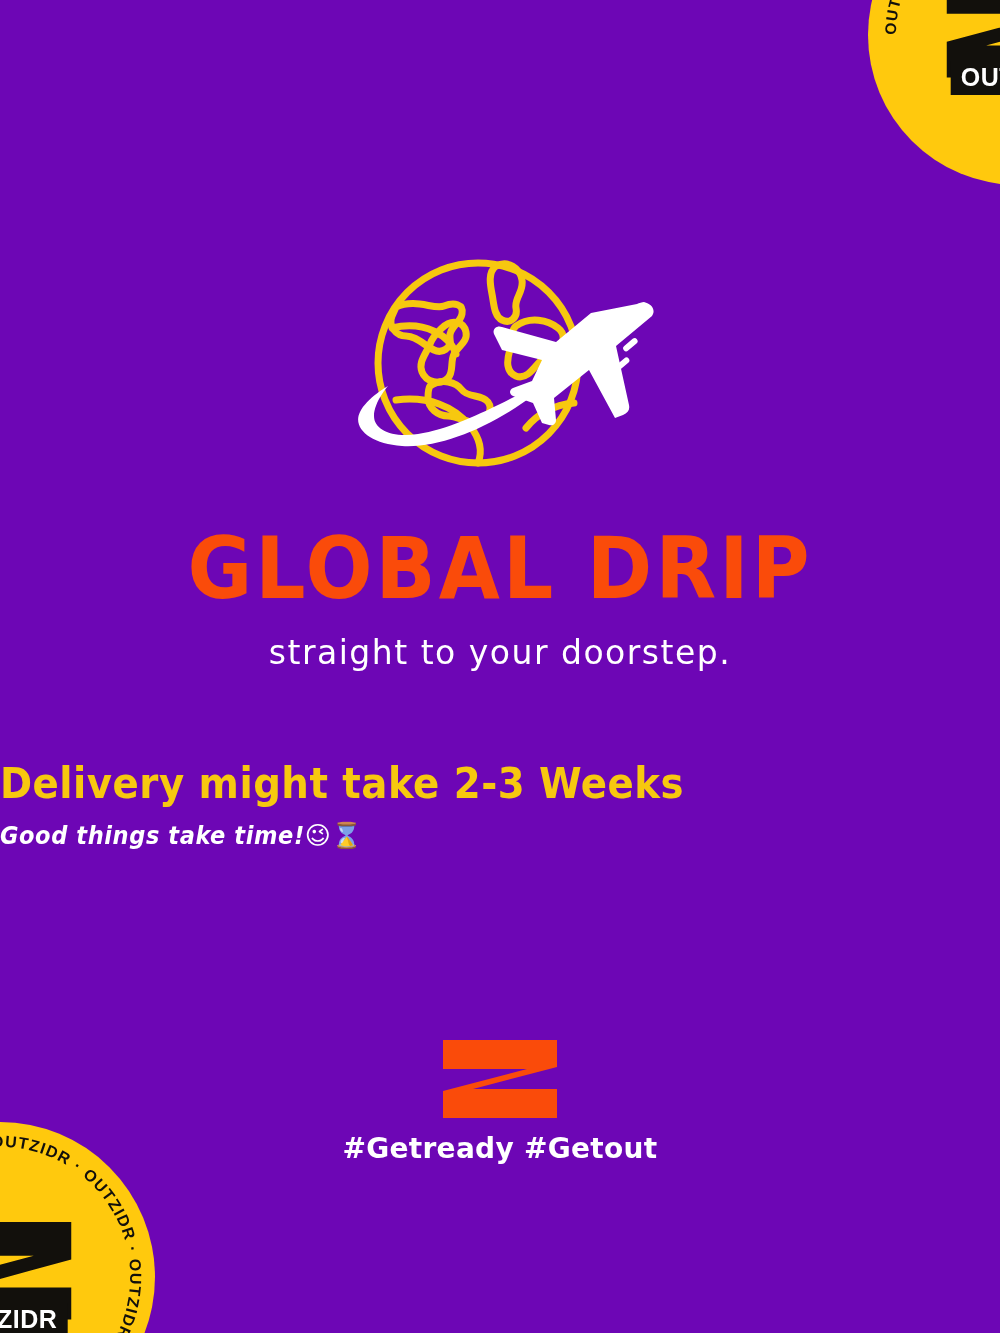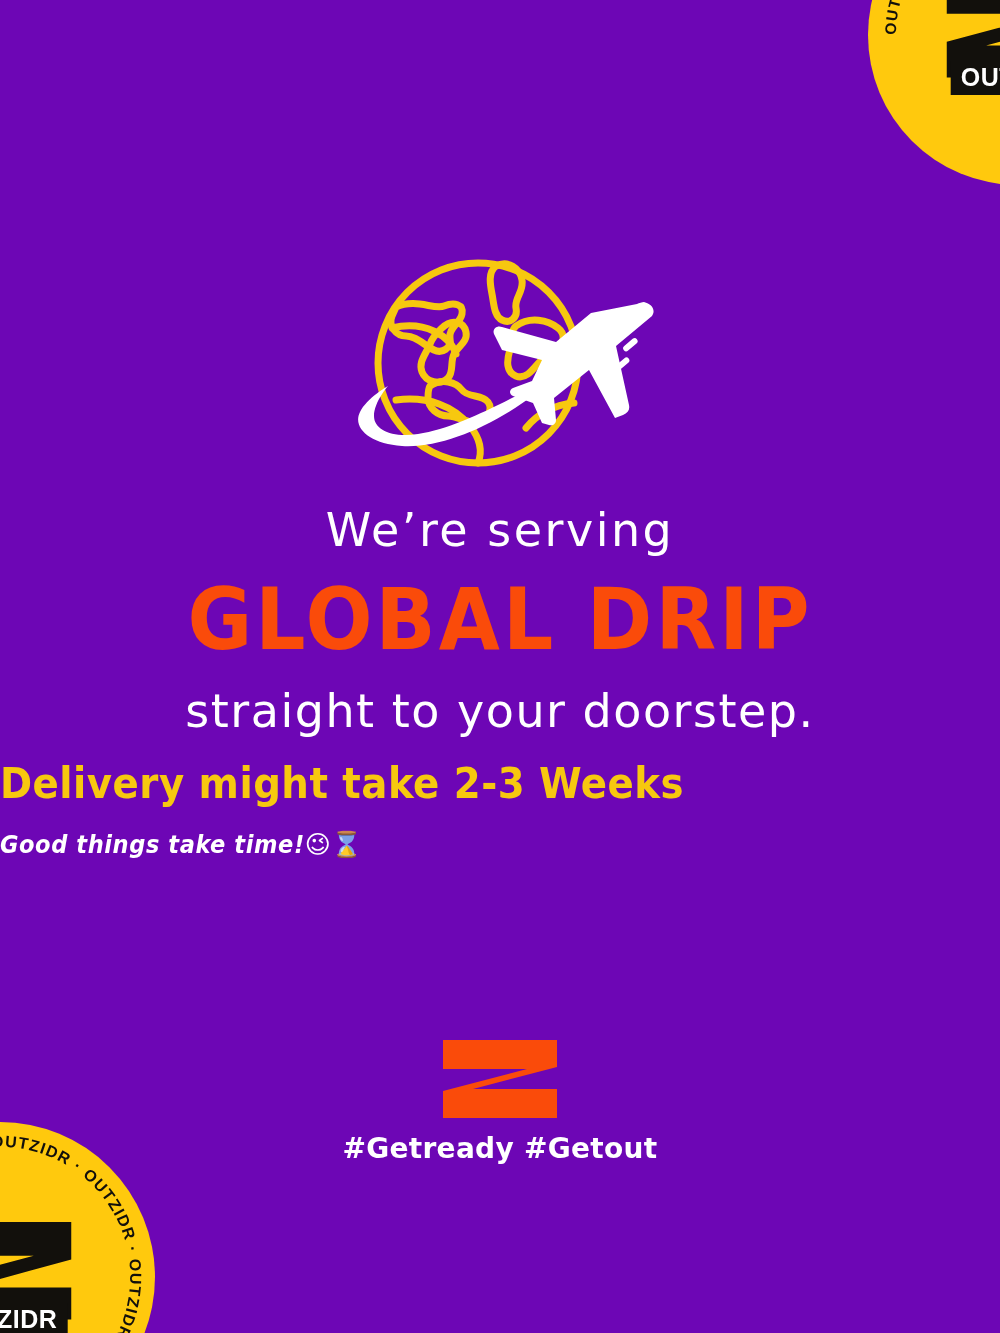--- a/index.html
+++ b/index.html
@@ -122,21 +122,21 @@
     font-size: 86px;
     letter-spacing: 3px;
     line-height: 1.0;
     margin-top: 20px;
     transform: scaleX(1.02);
   }
   .line-doorstep {
     color: #ffffff;
     font-family: "DejaVu Sans", sans-serif;
     font-weight: 400;
-    font-size: 46px;
+    font-size: 33px;
     letter-spacing: 1.5px;
     line-height: 1.1;
     margin-top: 24px;
   }
 
   .delivery-block {
     position: absolute;
     left: 0;
     top: 760px;
     width: 1000px;
@@ -150,21 +150,21 @@
     letter-spacing: 0.5px;
     line-height: 1.1;
   }
   .line-goodthings {
     color: #ffffff;
     font-family: "DejaVu Sans Condensed", "Liberation Sans Narrow", "Liberation Sans", sans-serif;
     font-weight: bold;
     font-style: italic;
     font-size: 25px;
     letter-spacing: 0.6px;
-    margin-top: 23px;
+    margin-top: 14px;
   }
   .emoji {
     font-style: normal;
     font-family: "DejaVu Sans", sans-serif;
   }
 
   
   .footer {
     position: absolute;
     left: 0;
@@ -267,21 +267,20 @@
                  L203,153 L183,146 C179,144 179,140 183,138 L202,131 L212,110
                  L172,100 L164,84 C162,79 167,75 172,77 L226,92 L261,63
                  L307,54 C309,53 312,52 314,52 Z"></path>
         <rect x="292" y="92" width="17" height="6" rx="3" transform="rotate(-40 300 95)"></rect>
         <rect x="281" y="112" width="20" height="6" rx="3" transform="rotate(-40 291 115)"></rect>
       </g>
     </svg>
   </div>
 
   <div class="copy">
-    <div class="line-serving">We’re serving</div>
     <div class="line-global">GLOBAL DRIP</div>
     <div class="line-doorstep">straight to your doorstep.</div>
   </div>
 
   <div class="delivery-block">
     <div class="line-delivery">Delivery might take 2-3 Weeks</div>
     <div class="line-goodthings">
       <span>Good things take time!</span><span class="emoji">😉</span><span class="emoji">⌛</span>
     </div>
   </div>

